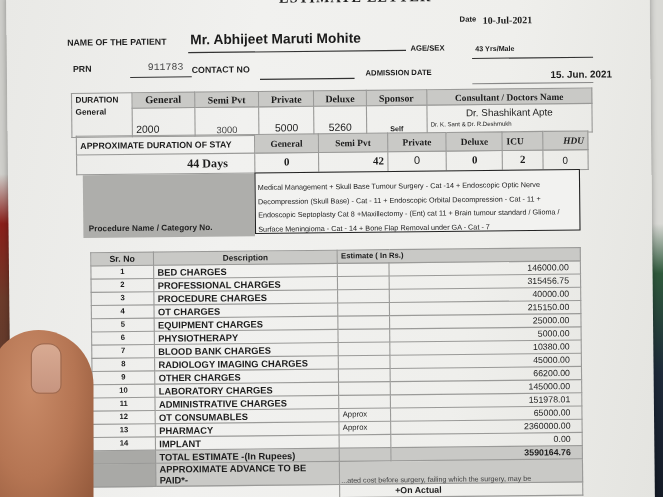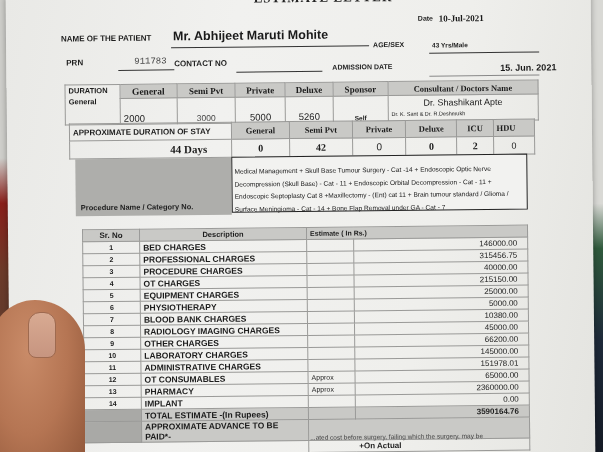--- a/index.html
+++ b/index.html
@@ -88,27 +88,27 @@
     </table>
 
   <table style="left:62px;top:127px;width:466px;">
     <tbody>
         <tr style="height:17px;">
       <td style="font-weight:bold;font-size:8px;width:155px;">APPROXIMATE DURATION OF STAY</td>
       <td class="gray serif" style="text-align:center;font-size:8.5px;">General</td>
       <td class="gray serif" style="text-align:center;font-size:8.5px;">Semi Pvt</td>
       <td class="gray serif" style="text-align:center;font-size:8.5px;">Private</td>
       <td class="gray serif" style="text-align:center;font-size:8.5px;">Deluxe</td>
-      <td class="gray serif" style="text-align:center;font-size:8.5px;">ICU</td>
-      <td class="gray serif" style="text-align:left;font-size:8.5px;">HDU</td>
+      <td class="gray serif" style="font-size:8.5px;">ICU</td>
+      <td class="gray serif" style="text-align:right;font-size:8.5px;font-style:italic;">HDU</td>
     </tr>
     <tr style="height:18px;">
       <td class="serif" style="text-align:right;padding-right:24px;font-size:11px;">44 Days</td>
       <td class="serif" style="text-align:center;font-size:10px;">0</td>
-      <td class="serif" style="text-align:center;font-size:10px;">42</td>
+      <td class="serif" style="text-align:right;font-size:10px;">42</td>
       <td style="text-align:center;font-size:10px;">0</td>
       <td class="serif" style="text-align:center;font-size:10px;">0</td>
       <td class="serif" style="text-align:center;font-size:10px;">2</td>
       <td style="text-align:center;font-size:9px;">0</td>
     </tr>
   </tbody>
     </table>
 
   <div class="proc-gray"></div>
   <div class="proc-lbl">Procedure Name / Category No.</div>

